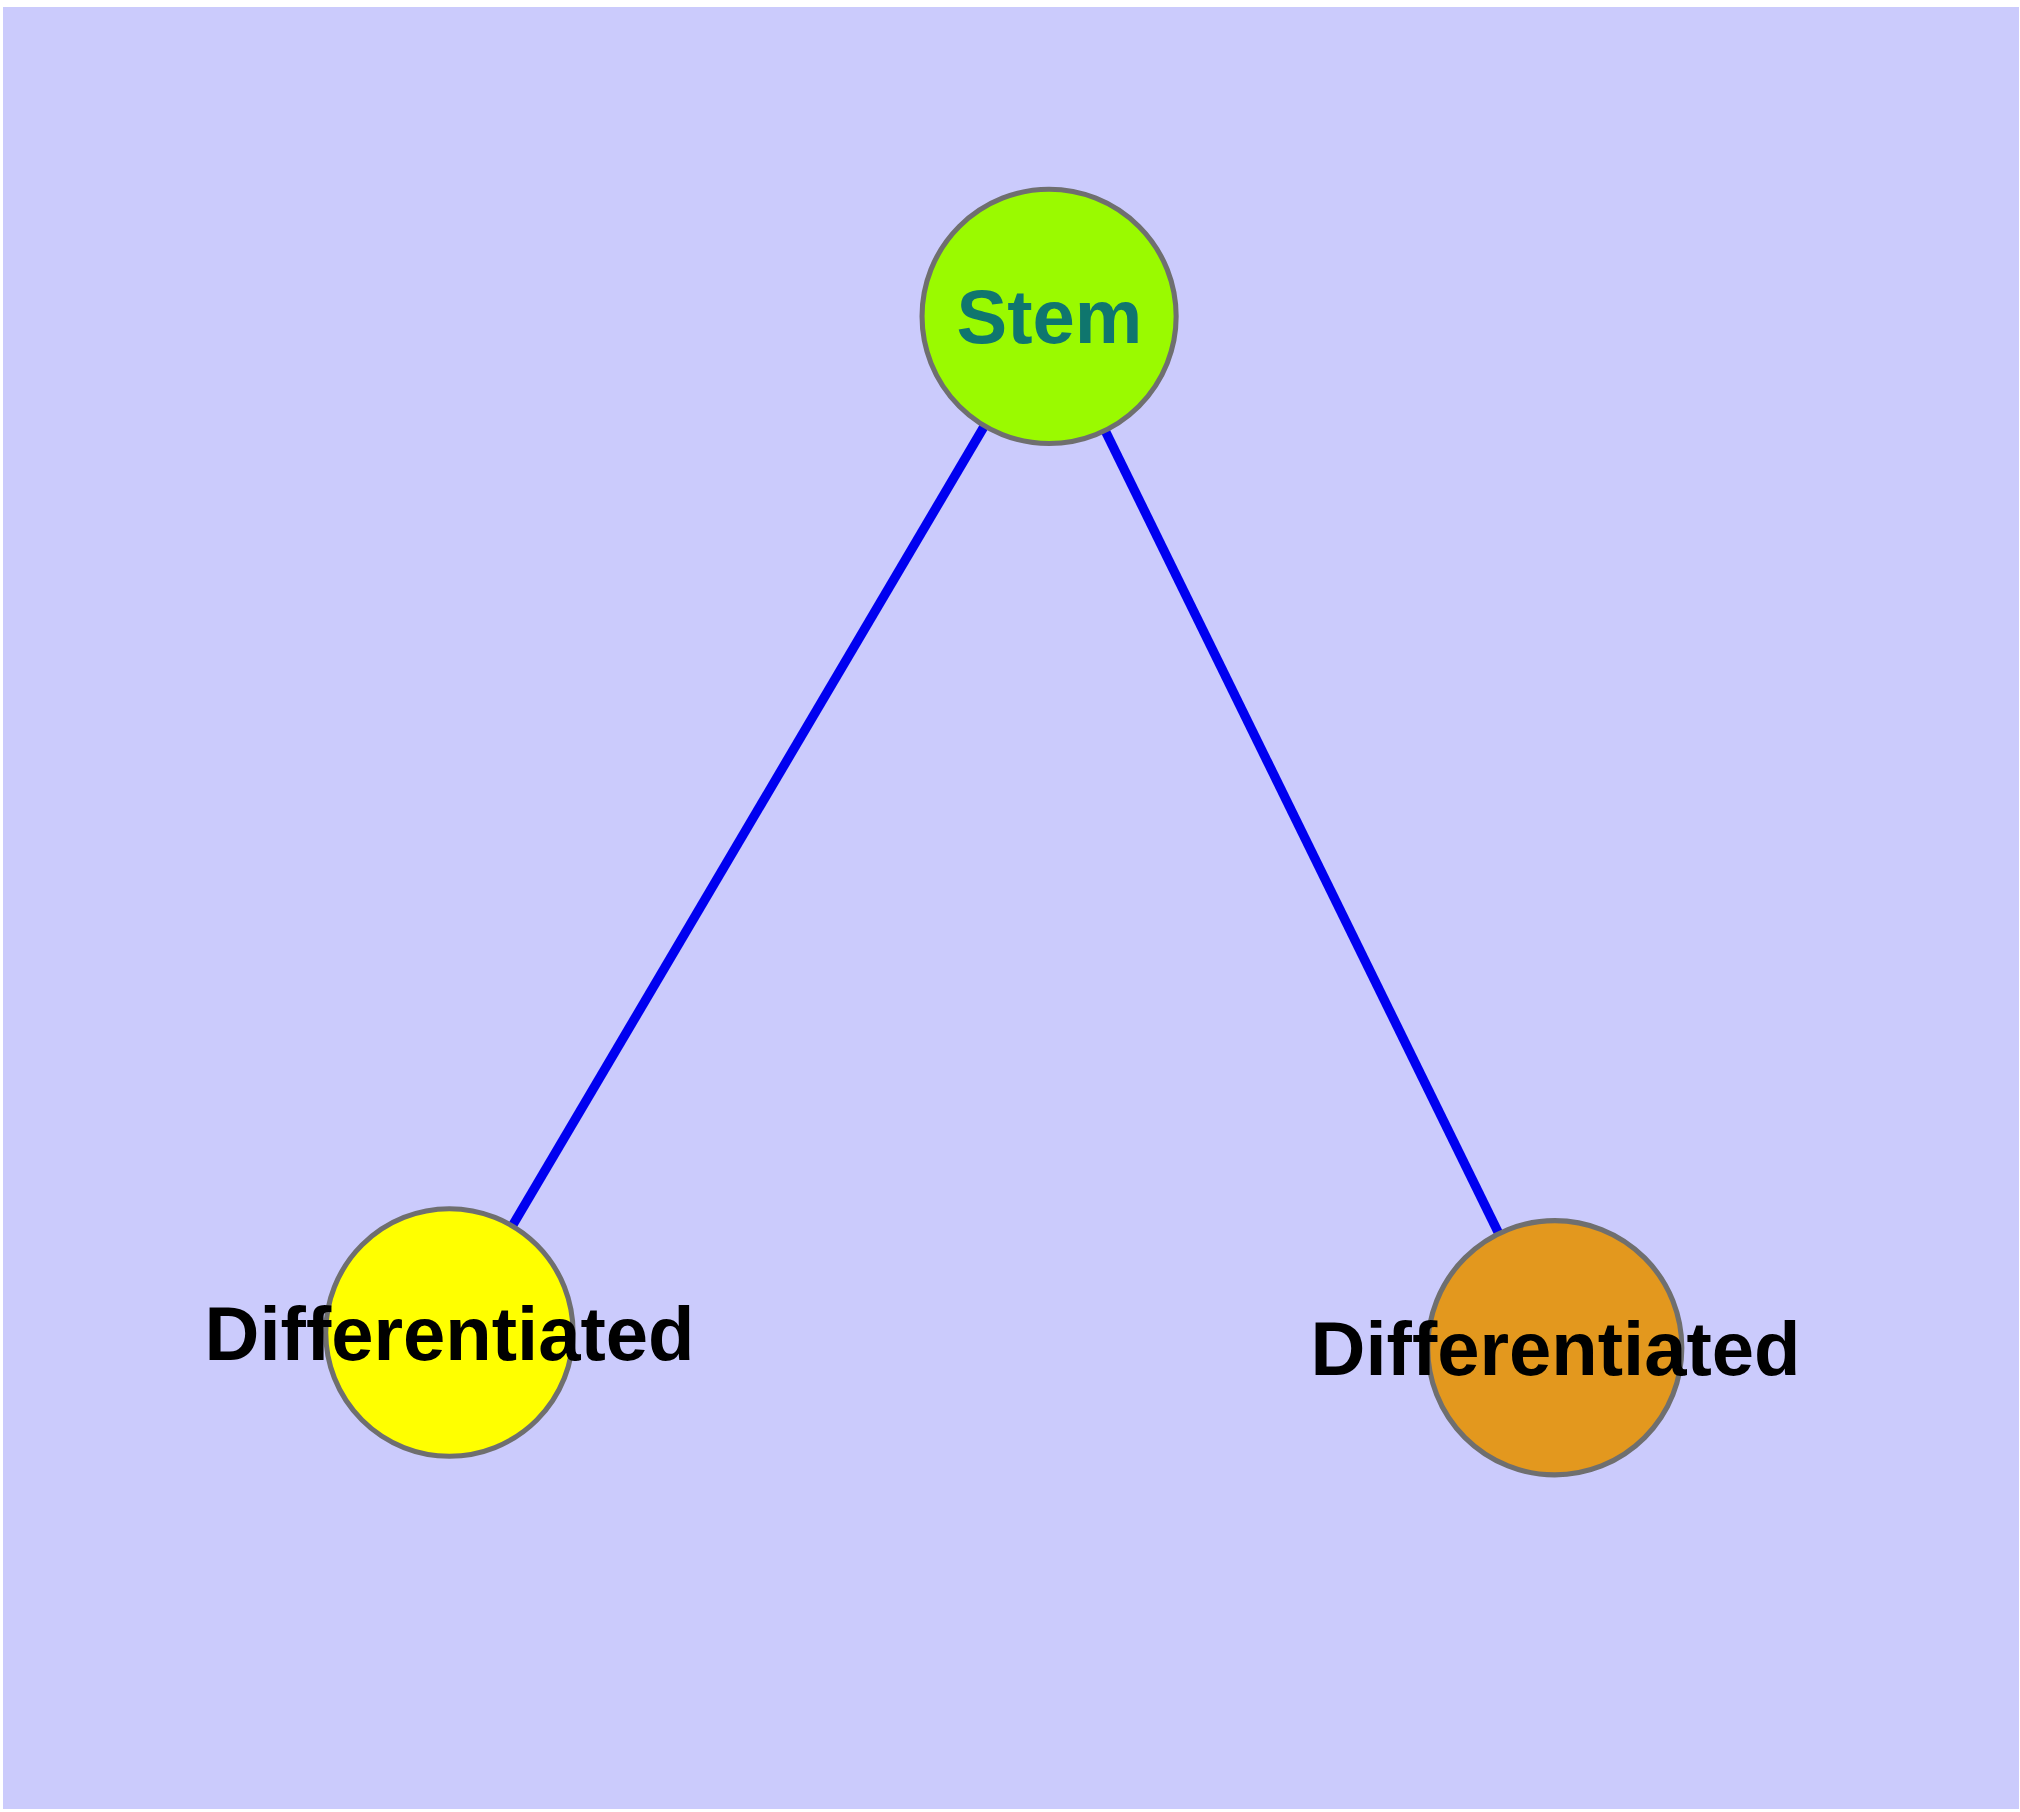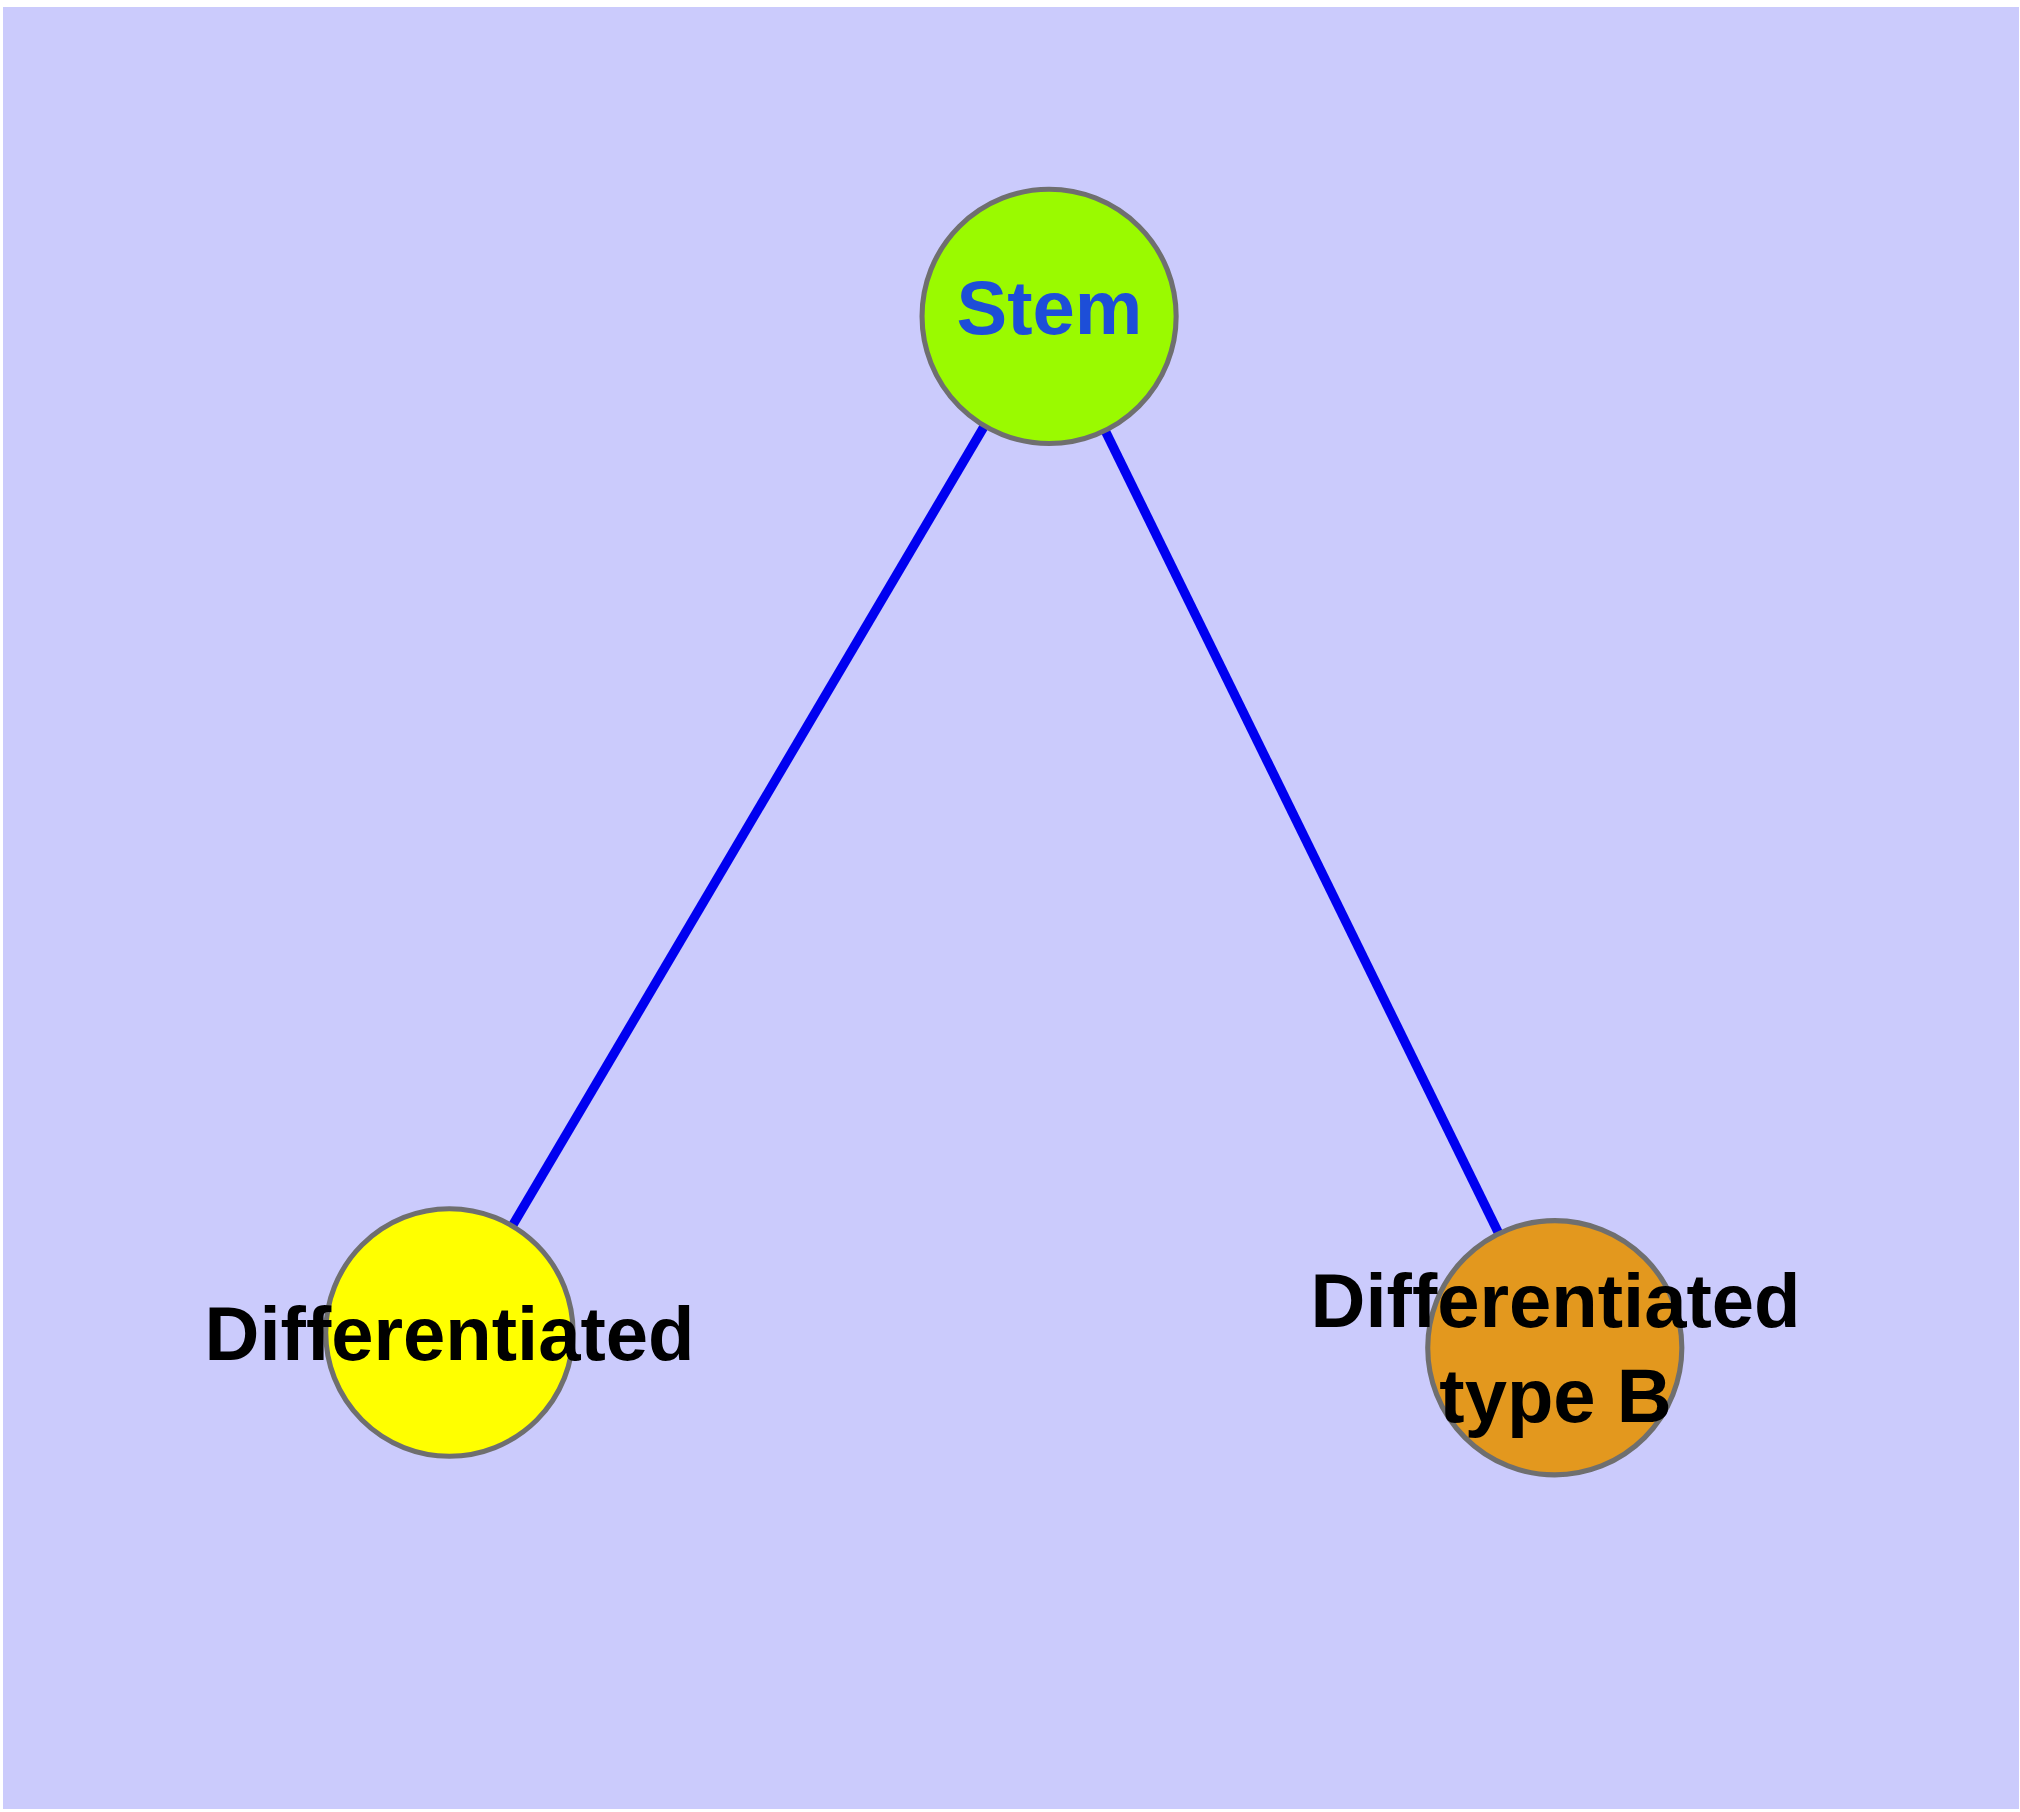--- a/index.html
+++ b/index.html
@@ -48,26 +48,25 @@
 
 <div class="plot-surface" style="background: rgb(203, 203, 252);">
   <svg class="graph-svg" id="graph-svg" xmlns="http://www.w3.org/2000/svg" viewBox="0 0 2381 2126" preserveAspectRatio="none">
       <line x1="1235" y1="365" x2="527" y2="1564" stroke="#0000F0" stroke-width="11"></line>
       <line x1="1235" y1="365" x2="1832" y2="1582" stroke="#0000F0" stroke-width="11"></line>
       <circle cx="1235" cy="365" r="150" fill="#9AFA00" stroke="#6F6F6F" stroke-width="6"></circle>
       <circle cx="527" cy="1564" r="146" fill="#FFFF00" stroke="#6F6F6F" stroke-width="6"></circle>
       <circle cx="1832" cy="1582" r="150" fill="#E3981E" stroke="#6F6F6F" stroke-width="6"></circle>
     </svg>
 
-  <div class="node-label" id="label-0" style="left: 1047px; top: 300px; color: #1d4ed8;">
+  <div class="node-label" id="label-0" style="left: 1047px; top: 309px; color: #0f766e;">
     <span>Stem</span>
   </div>
 
   <div class="node-label" id="label-1" style="left: 447px; top: 1326px; color: rgb(0, 0, 0);">
     <span>Differentiated</span>
   </div>
 
   <div class="node-label" id="label-2" style="left: 1553px; top: 1341px; color: rgb(0, 0, 0);">
     <span>Differentiated</span>
-    <span>type B</span>
   </div>
 </div>
 
 
 </body></html>

